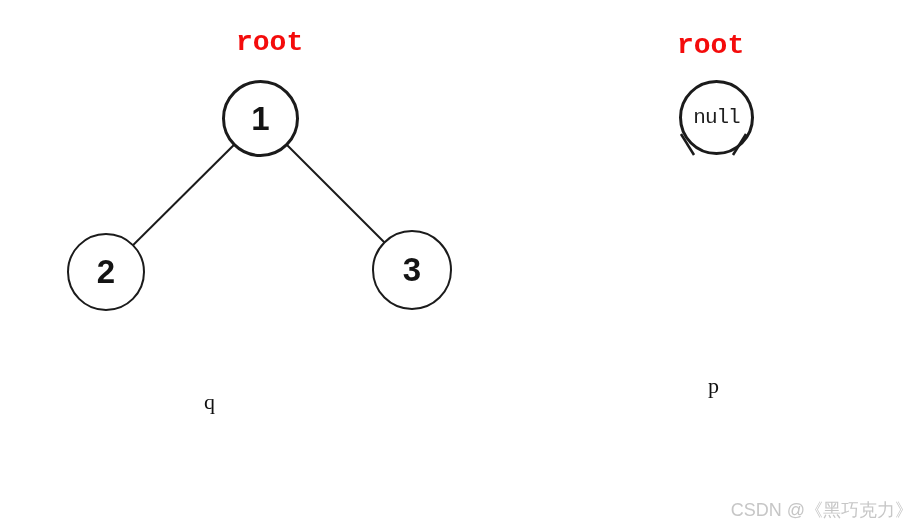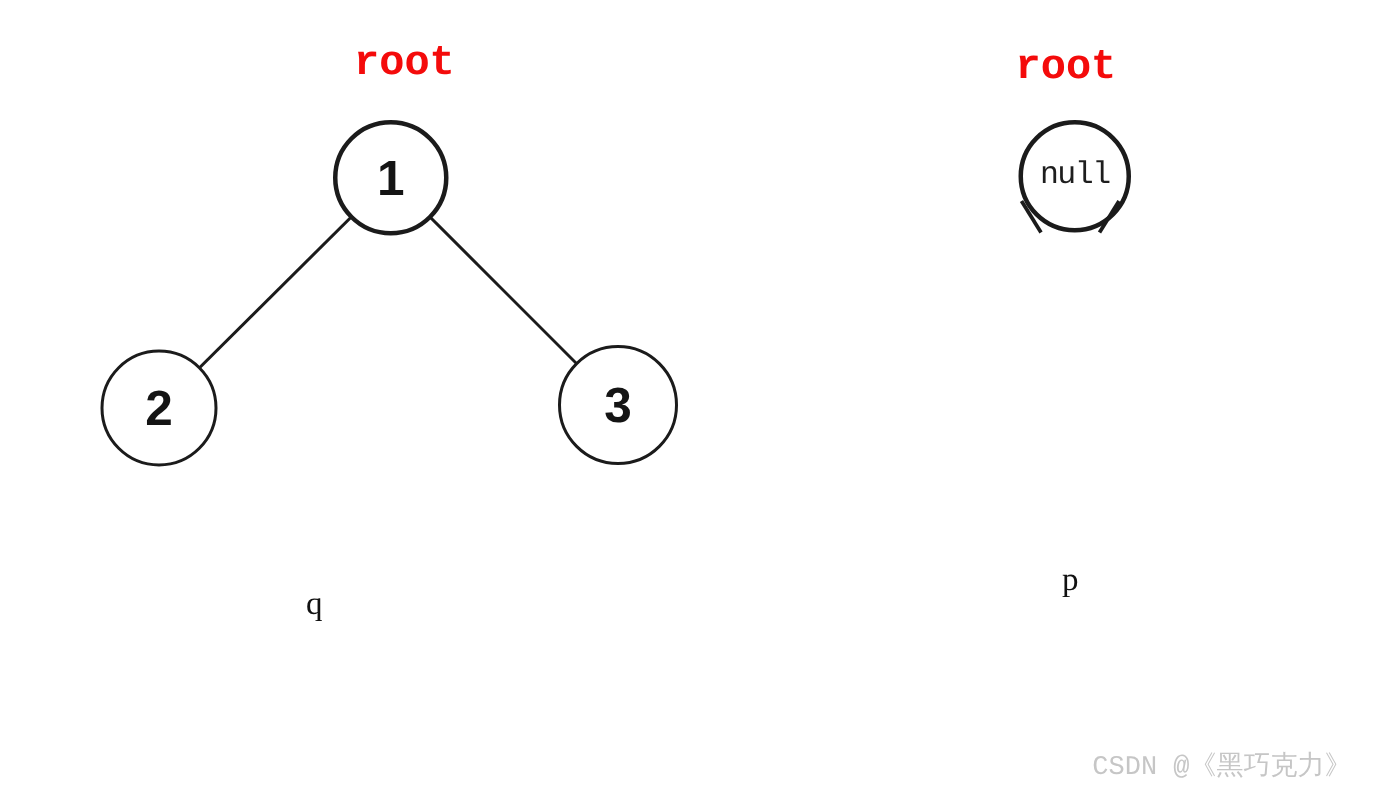--- a/index.html
+++ b/index.html
@@ -64,23 +64,23 @@
     position: absolute;
     font-family: "Liberation Serif", "DejaVu Serif", serif;
     font-size: 22px;
     color: #111111;
   }
   .tree-label-q { left: 204px; top: 389px; }
   .tree-label-p { left: 708px; top: 373px; }
   
   .watermark {
     position: absolute;
-    right: 18px;
+    right: 6px;
     bottom: 8px;
-    font-family: Liberation Mono, monospace;
+    font-family: Liberation Sans, sans-serif;
     font-size: 18px;
   }
 </style>
 </head>
 <body>
 
 <div class="canvas">
 
   <svg class="layer" width="919" height="530">
     <line x1="260" y1="119" x2="106" y2="272" stroke-width="2" style="stroke: rgb(27, 27, 27);"></line>

